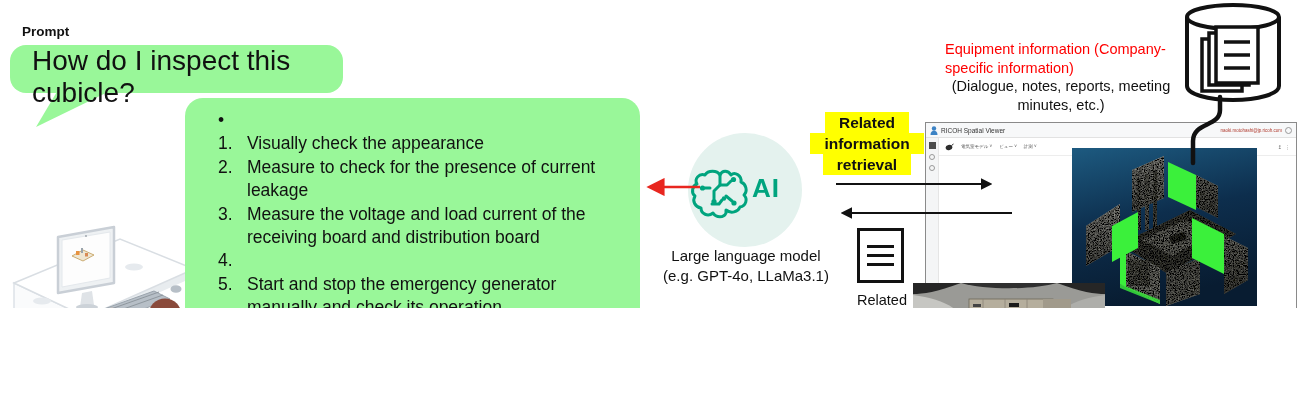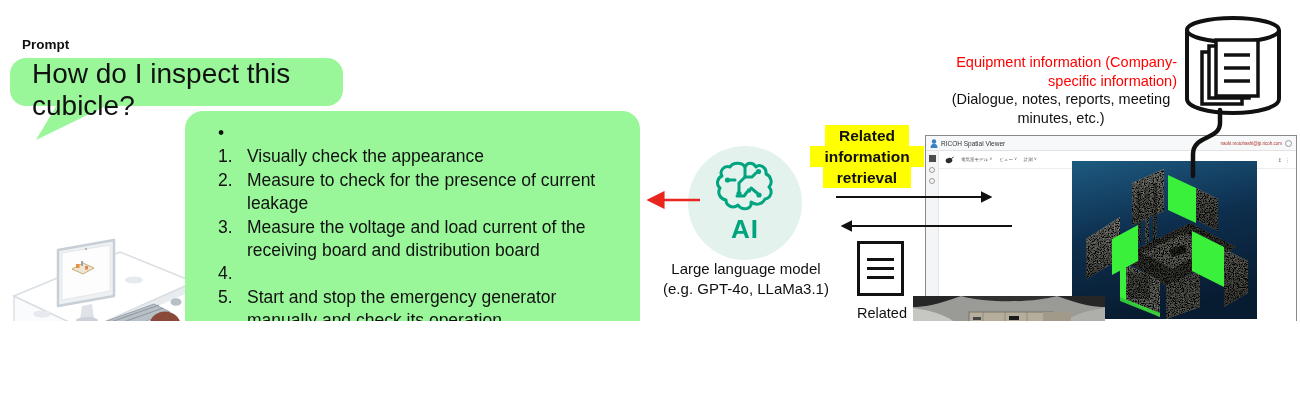--- a/index.html
+++ b/index.html
@@ -1,45 +1,45 @@
 <!DOCTYPE html>
 <html><head>
 <meta charset="utf-8">
 <style>
   * { box-sizing: border-box; margin: 0; padding: 0; }
   html,body { background:#fff; }
   body { font-family: "Liberation Sans", sans-serif; color:#111; }
-  #canvas { position:relative; width:1300px; height:308px; overflow:hidden; background:#fff;margin-top:13px; }
+  #canvas { position:relative; width:1300px; height:308px; overflow:hidden; background:#fff; }
 
   .abs { position:absolute; }
 
   
   #tail-layer { position:absolute; left:0; top:0; z-index:1; pointer-events:none; }
   .bubble { background:#99f799; z-index:2; }
   #prompt-label { left:22px; top:24px; font-size:13.5px; font-weight:bold; z-index:2; }
   #prompt-bubble { left:10px; top:45px; width:333px; height:48px; border-radius:16px;
                    display:flex; align-items:flex-start; padding-left:22px; font-size:28px; }
   #response-bubble { left:185px; top:98px; width:455px; height:247px; border-radius:18px;
                      padding:11px 10px 0 33px; font-size:17.5px; line-height:23.4px; }
   .resp-item { display:flex; }
   .resp-item .marker { width:29px; flex:0 0 29px; }
   .resp-item .item-text { max-width:352px; }
 
   
   #ai-circle { left:688px; top:133px; width:114px; height:114px; border-radius:50%;
-               background:#e4f2ee; z-index:2; display:flex; flex-direction:column; align-items:center; }
+               background:#e4f2ee; z-index:2; display:flex; flex-direction:row; align-items:center; }
   #ai-circle .ai-label { font-size:26px; font-weight:bold; color:#00a47e; margin-top:-4px; letter-spacing:1px; }
   #ai-caption { left:635px; top:246px; width:222px; text-align:center; font-size:15px; line-height:20px; z-index:2; }
 
   
   #retrieval { left:796px; top:112px; width:142px; text-align:center; z-index:20; }
   #retrieval span { display:inline-block; background:#ffff00; font-weight:bold; font-size:15.5px; line-height:21px; padding:0 14px; }
 
   
-  #equipment-title { left:928px; top:40px; width:266px; text-align:right; font-size:14.5px; line-height:18.5px; color:#ff0000; z-index:2; }
+  #equipment-title { left:928px; top:40px; width:266px; text-align:left; font-size:14.5px; line-height:18.5px; color:#ff0000; z-index:2; }
   #equipment-title .inner { width:232px; margin:0 auto; }
   #equipment-sub { left:928px; top:77px; width:266px; text-align:center; font-size:14.5px; line-height:18.5px; color:#111; z-index:2; }
   #equipment-sub .inner { width:248px; margin:0 auto; }
 
   
   #rel-doc { left:857px; top:228px; width:47px; height:55px; border:3px solid #111; background:#fff;
              display:flex; flex-direction:column; justify-content:center; gap:6px; padding:0 7px; z-index:2; }
   #rel-doc .dline { height:3px; background:#111; }
   #rel-doc-label { left:836px; top:290px; width:92px; text-align:center; font-size:14.5px; line-height:21px; z-index:2; }
 

